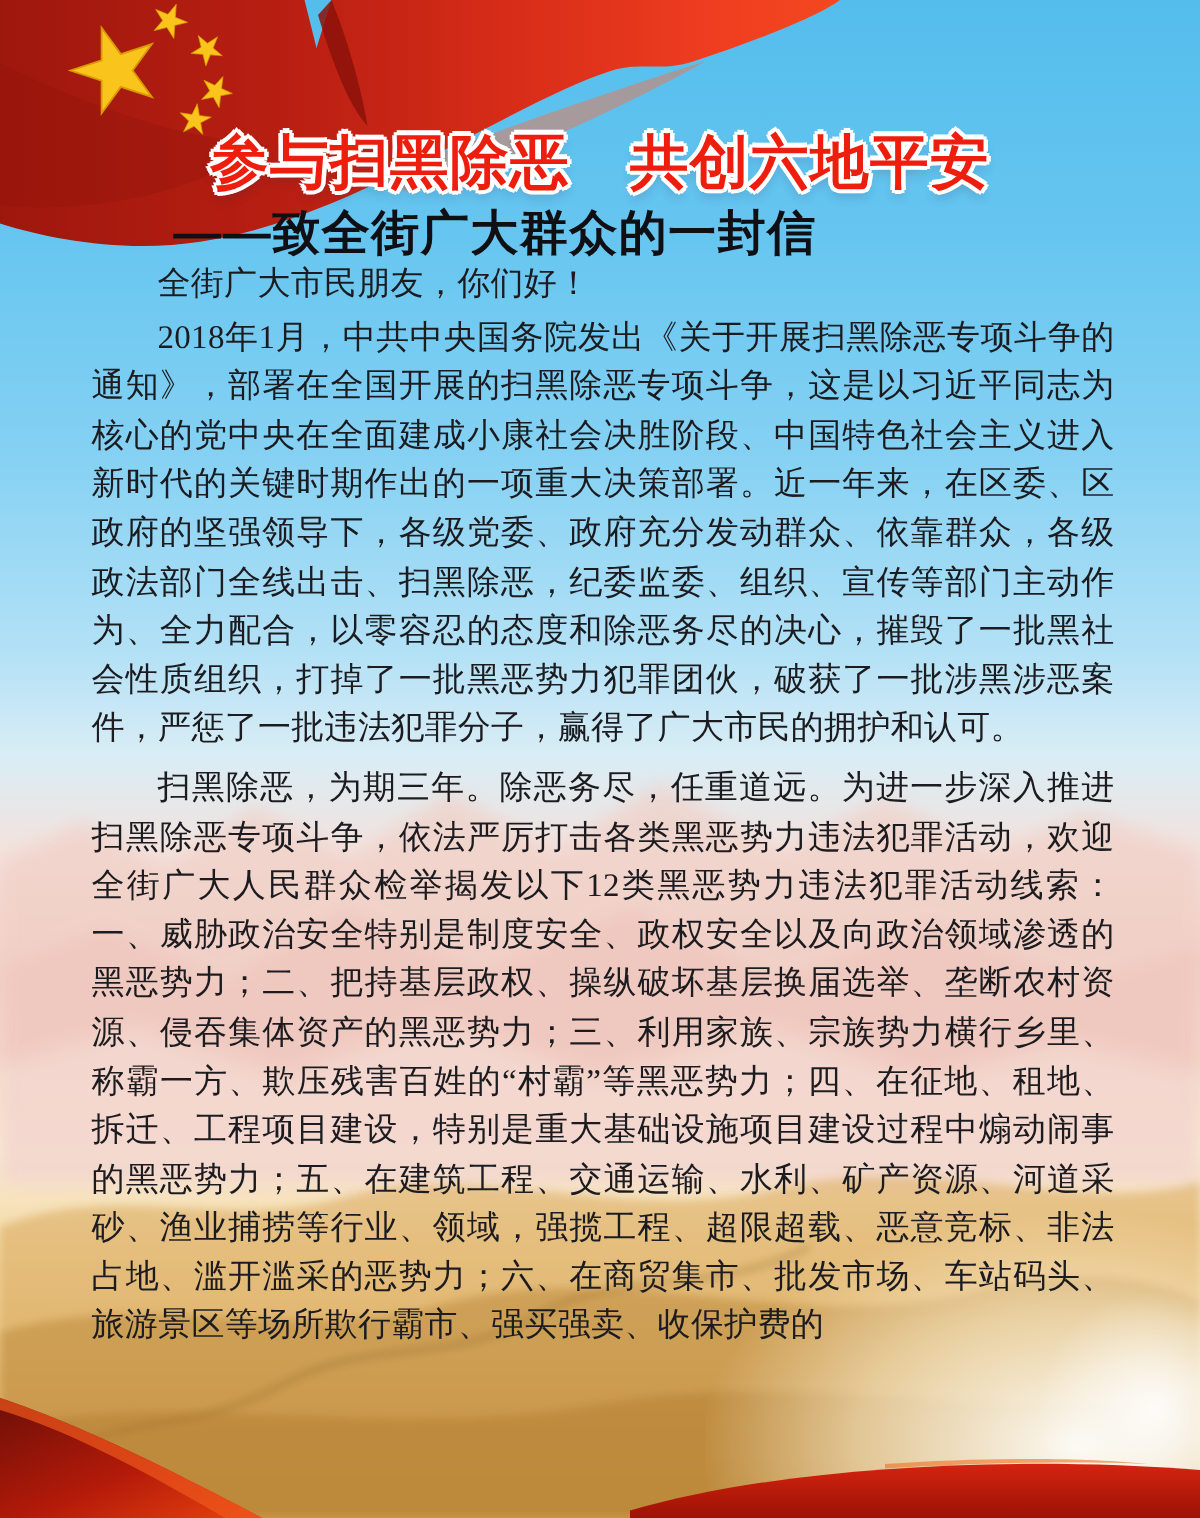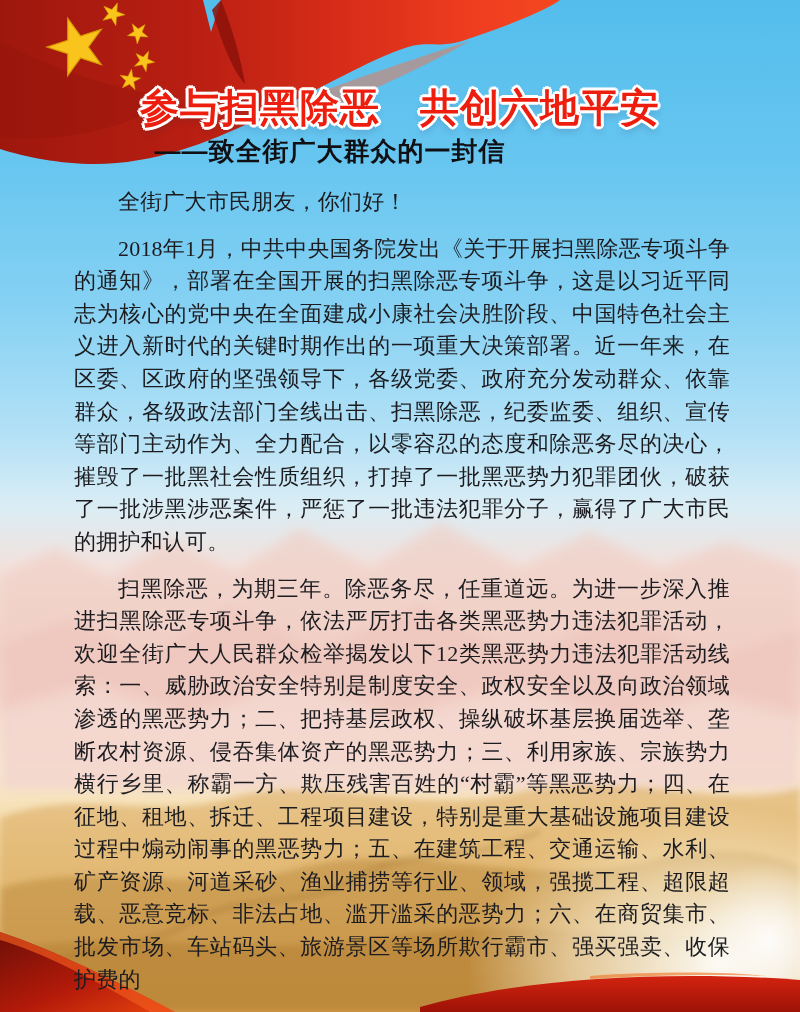--- a/index.html
+++ b/index.html
@@ -36,30 +36,30 @@
     font-family:"Liberation Sans", sans-serif;font-weight:900;
     font-size:39px;letter-spacing:1px;color:#ee1e0e;white-space:pre;
     text-shadow:-3px 0 0 #fff,3px 0 0 #fff,0 -3px 0 #fff,0 3px 0 #fff,
       -2px -2px 0 #fff,2px -2px 0 #fff,-2px 2px 0 #fff,2px 2px 0 #fff,
       0 5px 7px rgba(40,40,80,.25);
     z-index:6;
   }
   #subtitle{
     position:absolute;top:134px;left:0;width:660px;text-align:center;
     font-family:"Liberation Sans", sans-serif;font-weight:bold;
-    font-size:26px;color:#101014;letter-spacing:1px;z-index:6;
+    font-size:32px;color:#101014;letter-spacing:1px;z-index:6;
   }
 
   
   #letter-body{
     position:absolute;top:172px;left:60px;width:684px;z-index:5;
     font-size:22px;line-height:32.6px;color:#1c1c20;
     text-align:justify;letter-spacing:.2px;
   }
-  #letter-body p{margin:14px;text-indent:2em;}
+  #letter-body p{margin:1px;text-indent:2em;}
   #letter-body p.gap-s{margin-top:3px;font-family:Liberation Serif, serif;}
   #letter-body p.gap-m{margin-top:7px;}
 </style>
 </head>
 <body>
 
 <div id="poster">
 
   <svg id="mid-mountains" class="layer" viewBox="0 0 800 340" preserveAspectRatio="none" aria-hidden="true">
     <path fill="#f0cfc6" opacity="0.75" d="M0,125 L55,98 110,128 170,88 235,122 300,78 370,118 440,72 520,118 590,82 660,118 725,92 800,118 L800,340 L0,340 Z"></path>

